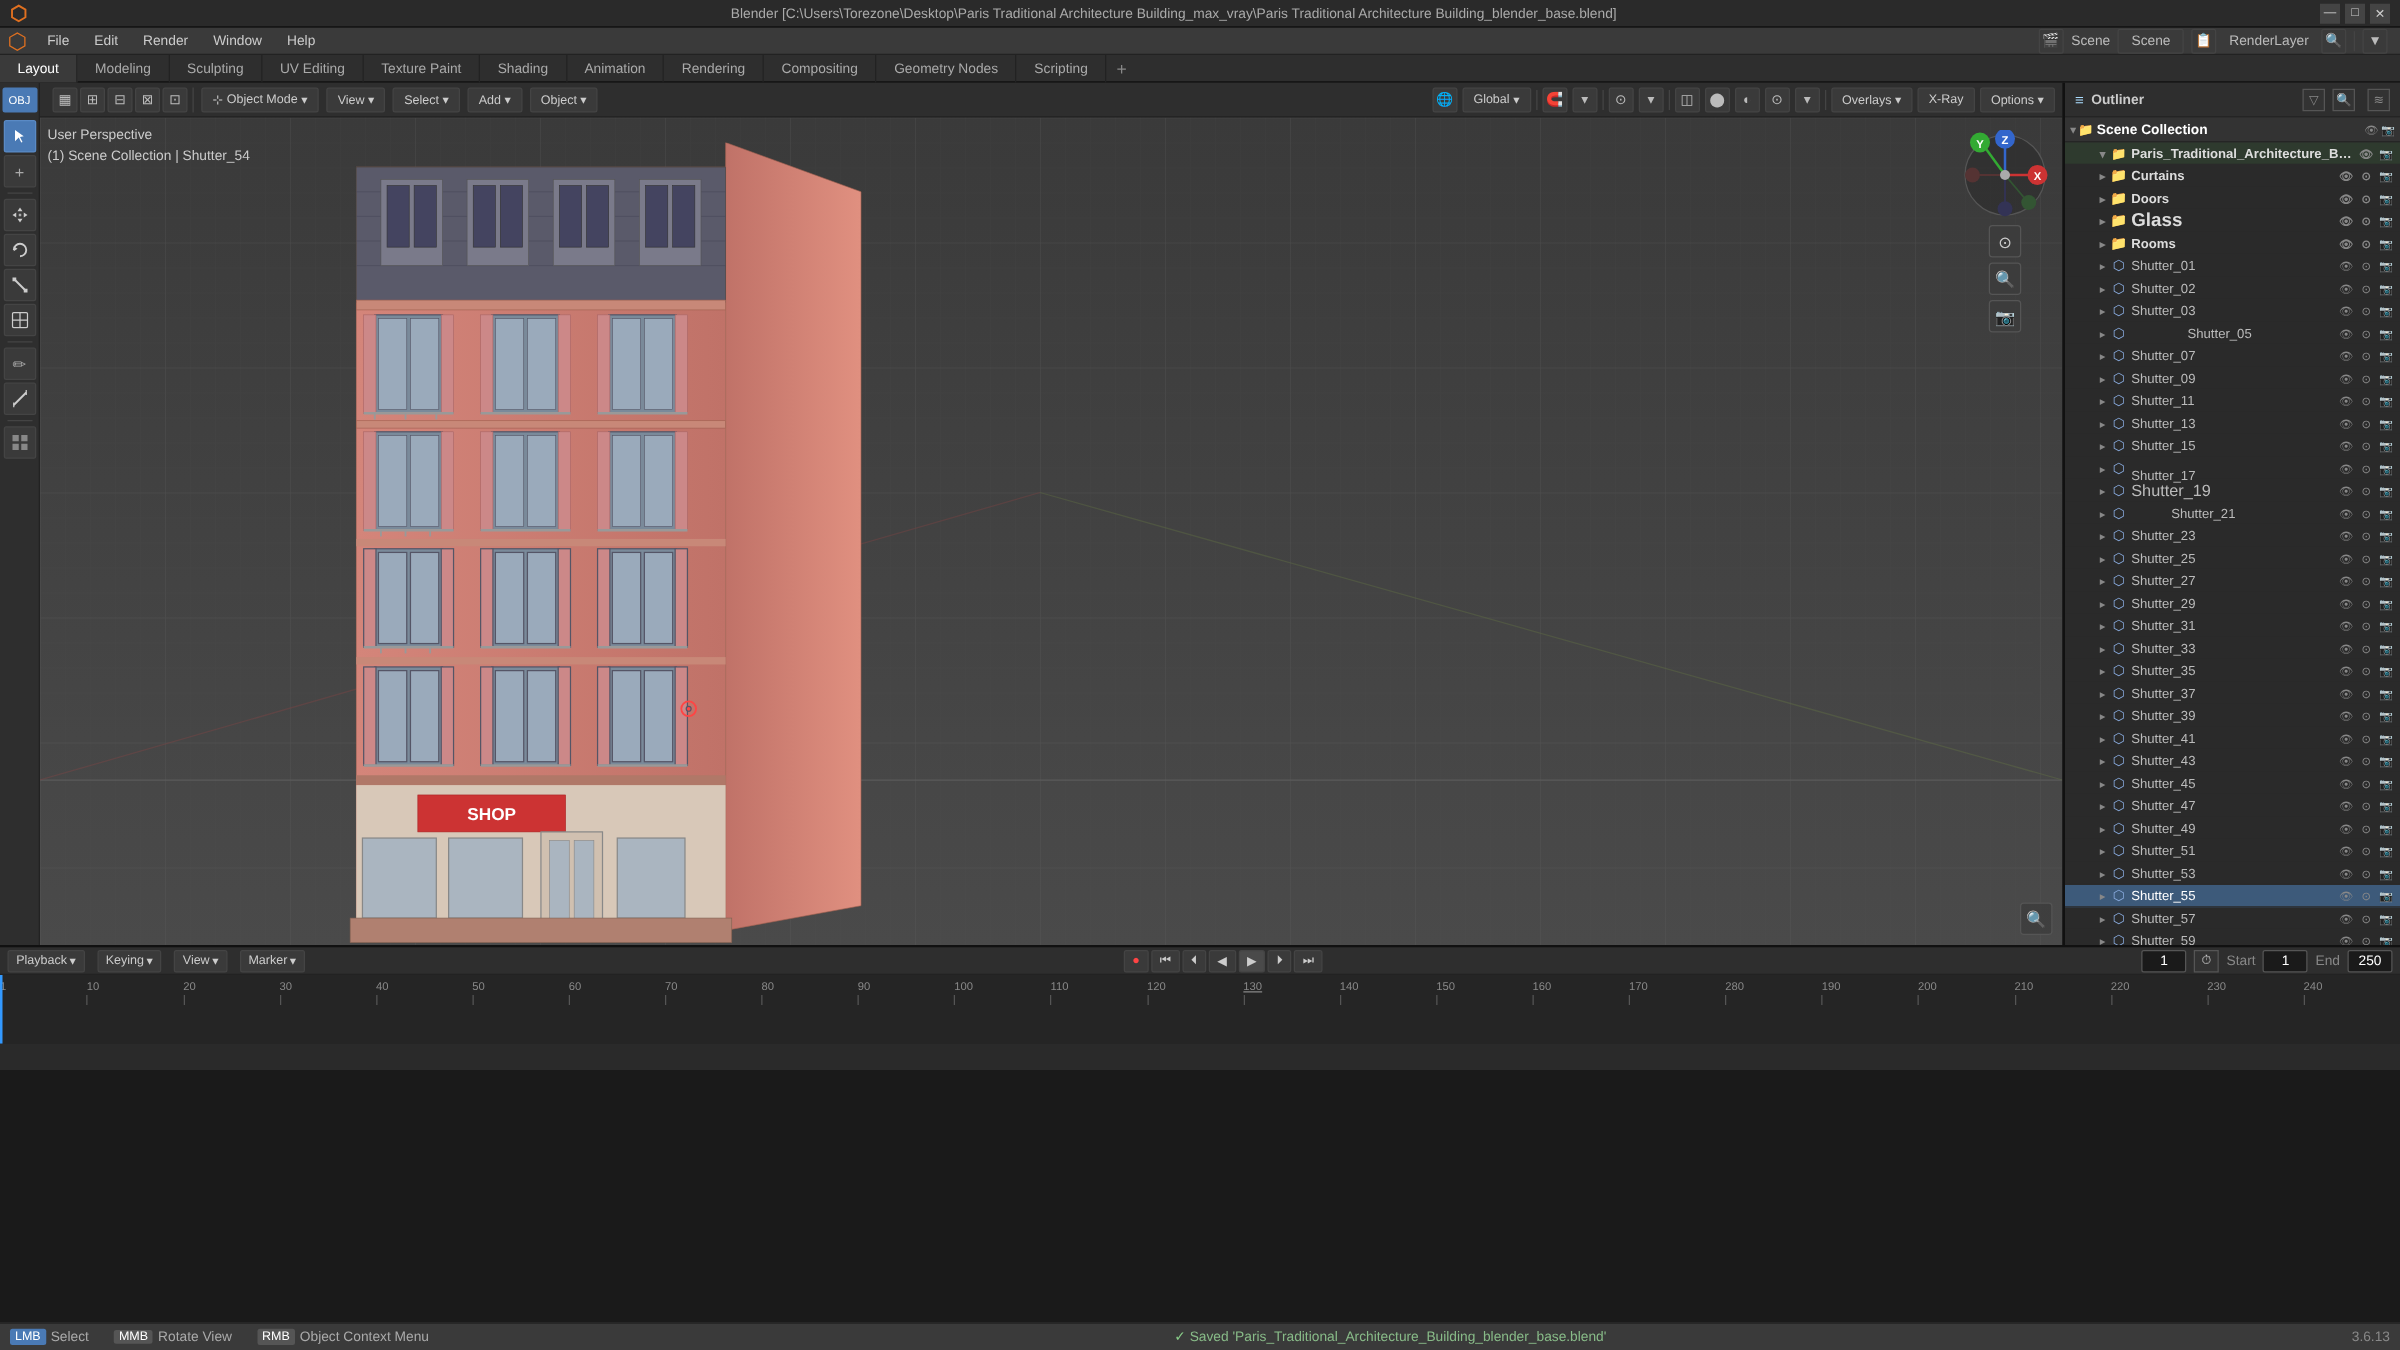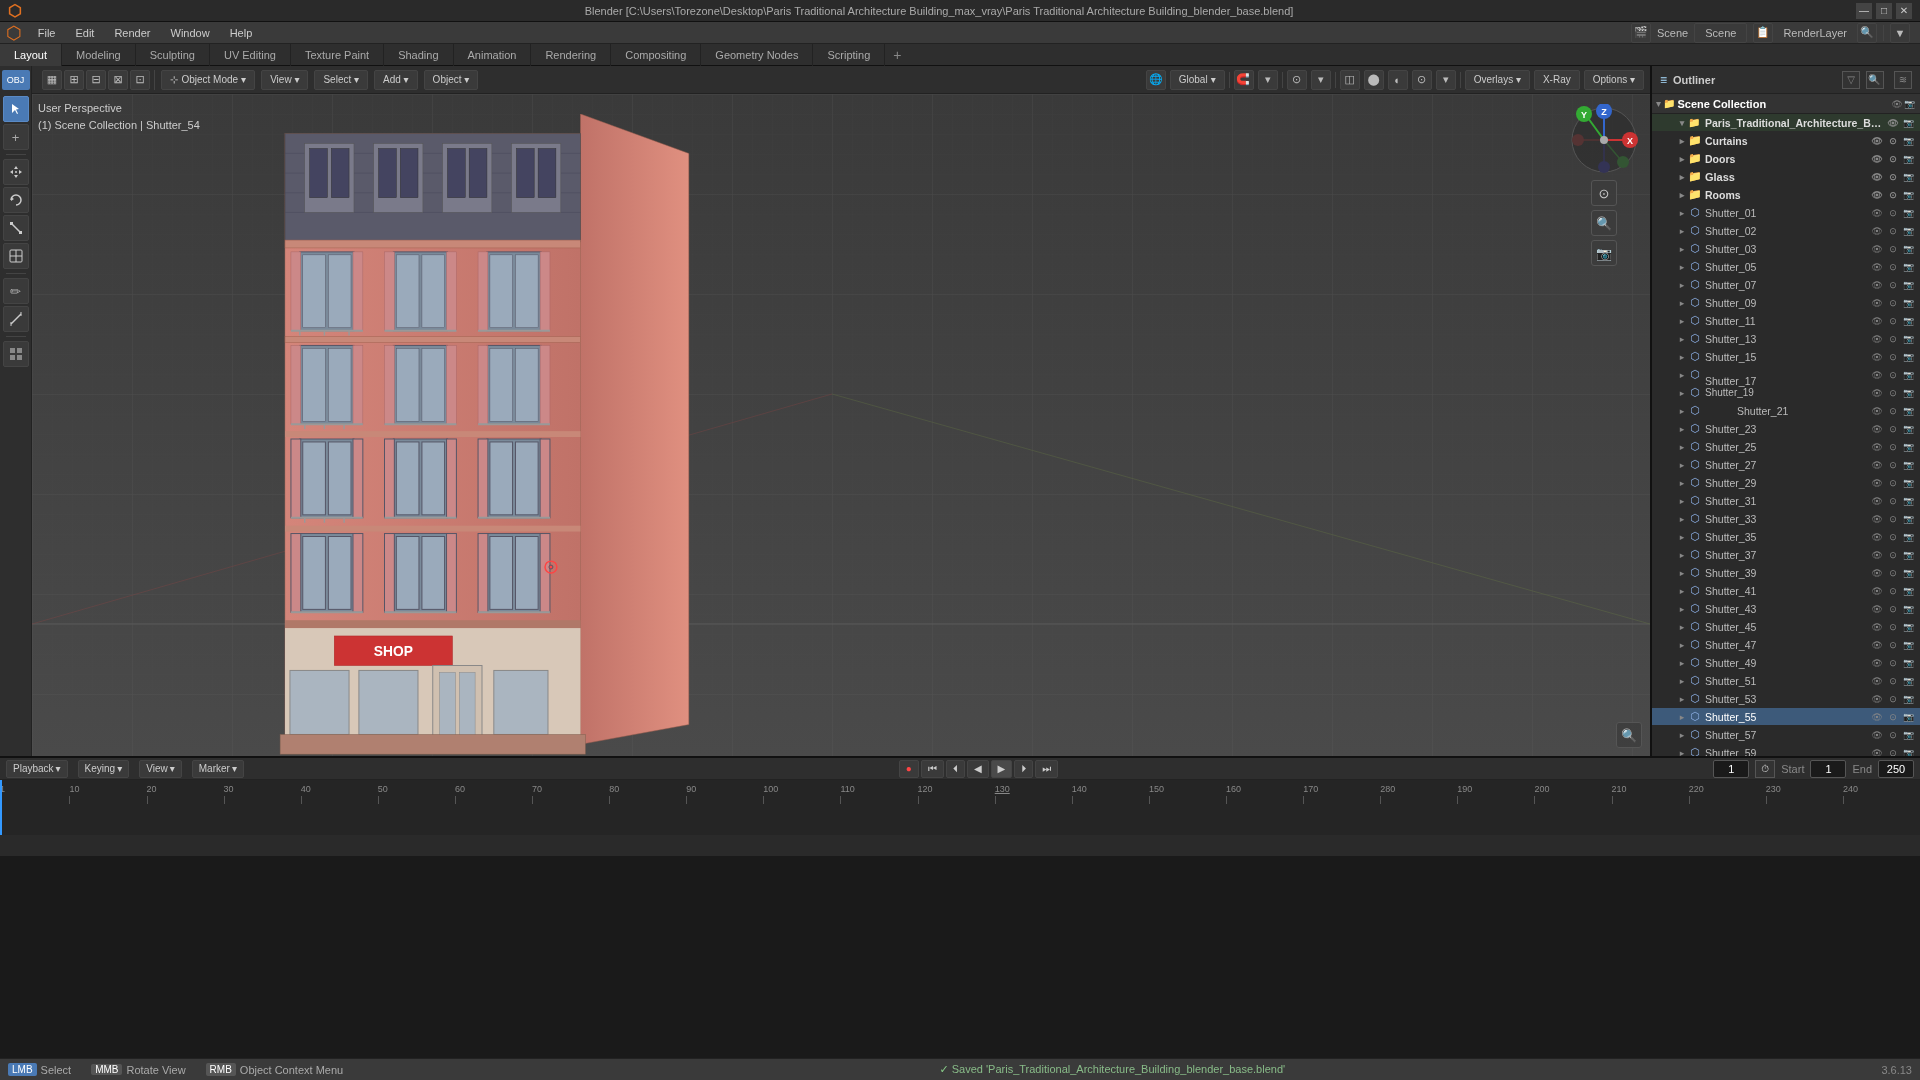--- a/index.html
+++ b/index.html
@@ -818,21 +818,21 @@
       <div class="oi-actions">
         <div class="oi-action-btn" style="color:#888;">👁</div>
         <div class="oi-action-btn" style="color:#888;">⊙</div>
         <div class="oi-action-btn" style="color:#888;">📷</div>
       </div>
     </div>
         <div class="outliner-item collection">
       <div class="oi-indent"></div>
       <div class="oi-expand" style="color:#888;">▸</div>
       <div class="oi-icon" style="color:#aaddff;font-size:11px;">📁</div>
-      <div class="oi-label" style="font-size:11px;">Glass</div>
+      <div class="oi-label" style="font-size:15px;">Glass</div>
       <div class="oi-actions">
         <div class="oi-action-btn" style="color:#888;">👁</div>
         <div class="oi-action-btn" style="color:#888;">⊙</div>
         <div class="oi-action-btn" style="color:#888;">📷</div>
       </div>
     </div>
         <div class="outliner-item collection">
       <div class="oi-indent"></div>
       <div class="oi-expand" style="color:#888;">▸</div>
       <div class="oi-icon" style="color:#aaddff;font-size:11px;">📁</div>
@@ -873,21 +873,21 @@
       <div class="oi-actions">
         <div class="oi-action-btn" style="color:#888;">👁</div>
         <div class="oi-action-btn" style="color:#888;">⊙</div>
         <div class="oi-action-btn" style="color:#888;">📷</div>
       </div>
     </div>
         <div class="outliner-item">
       <div class="oi-indent"></div>
       <div class="oi-expand" style="color:#888;">▸</div>
       <div class="oi-icon" style="color:#88aadd;font-size:11px;">⬡</div>
-      <div class="oi-label" style="font-size:10.5px;">Shutter_05</div>
+      <div class="oi-label" style="font-size:10.5px;margin-left:45px;">Shutter_05</div>
       <div class="oi-actions">
         <div class="oi-action-btn" style="color:#888;">👁</div>
         <div class="oi-action-btn" style="color:#888;">⊙</div>
         <div class="oi-action-btn" style="color:#888;">📷</div>
       </div>
     </div>
         <div class="outliner-item">
       <div class="oi-indent"></div>
       <div class="oi-expand" style="color:#888;">▸</div>
       <div class="oi-icon" style="color:#88aadd;font-size:11px;">⬡</div>
@@ -950,21 +950,21 @@
       <div class="oi-actions">
         <div class="oi-action-btn" style="color:#888;">👁</div>
         <div class="oi-action-btn" style="color:#888;">⊙</div>
         <div class="oi-action-btn" style="color:#888;">📷</div>
       </div>
     </div>
         <div class="outliner-item">
       <div class="oi-indent"></div>
       <div class="oi-expand" style="color:#888;">▸</div>
       <div class="oi-icon" style="color:#88aadd;font-size:11px;">⬡</div>
-      <div class="oi-label" style="font-size:10px;">Shutter_19</div>
+      <div class="oi-label" style="font-size:13px;">Shutter_19</div>
       <div class="oi-actions">
         <div class="oi-action-btn" style="color:#888;">👁</div>
         <div class="oi-action-btn" style="color:#888;">⊙</div>
         <div class="oi-action-btn" style="color:#888;">📷</div>
       </div>
     </div>
         <div class="outliner-item">
       <div class="oi-indent"></div>
       <div class="oi-expand" style="color:#888;">▸</div>
       <div class="oi-icon" style="color:#88aadd;font-size:11px;">⬡</div>

